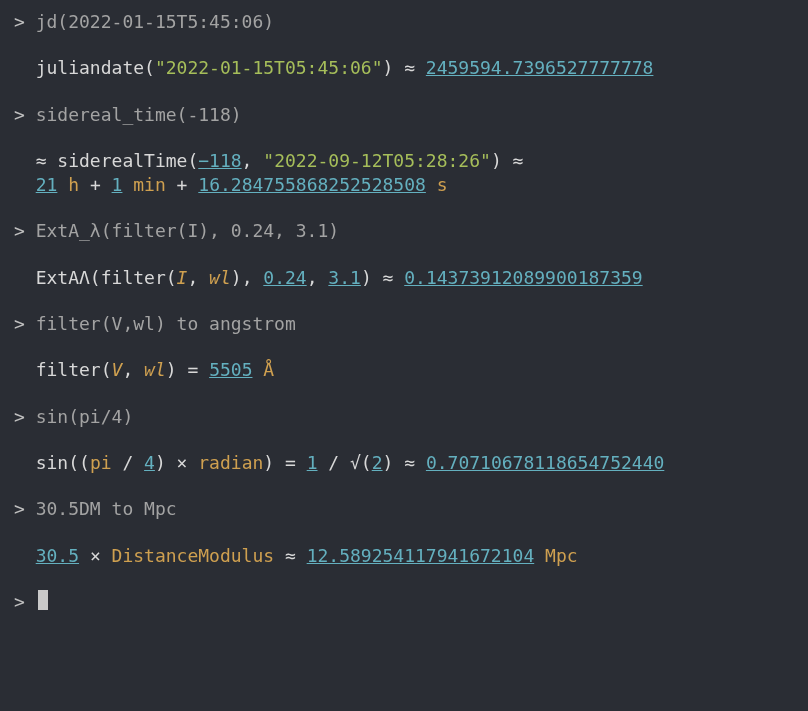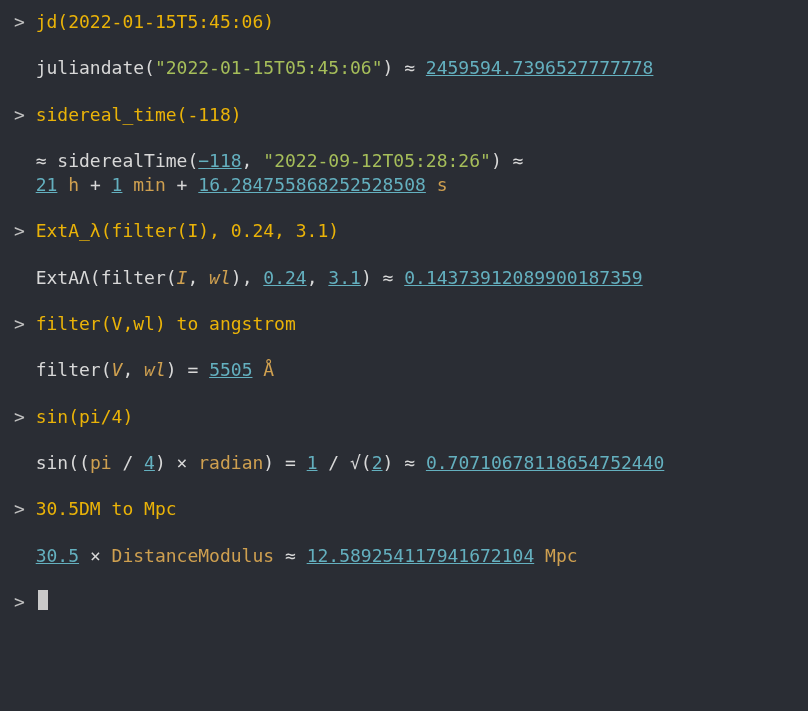--- a/index.html
+++ b/index.html
@@ -17,21 +17,21 @@
   .terminal {
     box-sizing: border-box;
     padding: 10px 14px 10px 14px;
     white-space: pre;
   }
   .row {
     margin: 0;
     white-space: pre;
   }
   .prompt   { color: #c0c0c0; }
-  .plain    { color: #eab308; text-align: right; }
+  .plain    { color: #a3a3a3; text-align: right; }
   .func     { color: #d8d8d8; }
   .str      { color: #a6be5a; }           
   .num      { color: #64b0bf; text-decoration: underline; }           
   .id       { color: #cfa050; }           
   .var      { color: #cfa050; font-style: italic; }
   .op       { color: #d8d8d8; }
   .gap      { height: 22px; }
   .cursor {
     display: inline-block;
     width: 10px;

